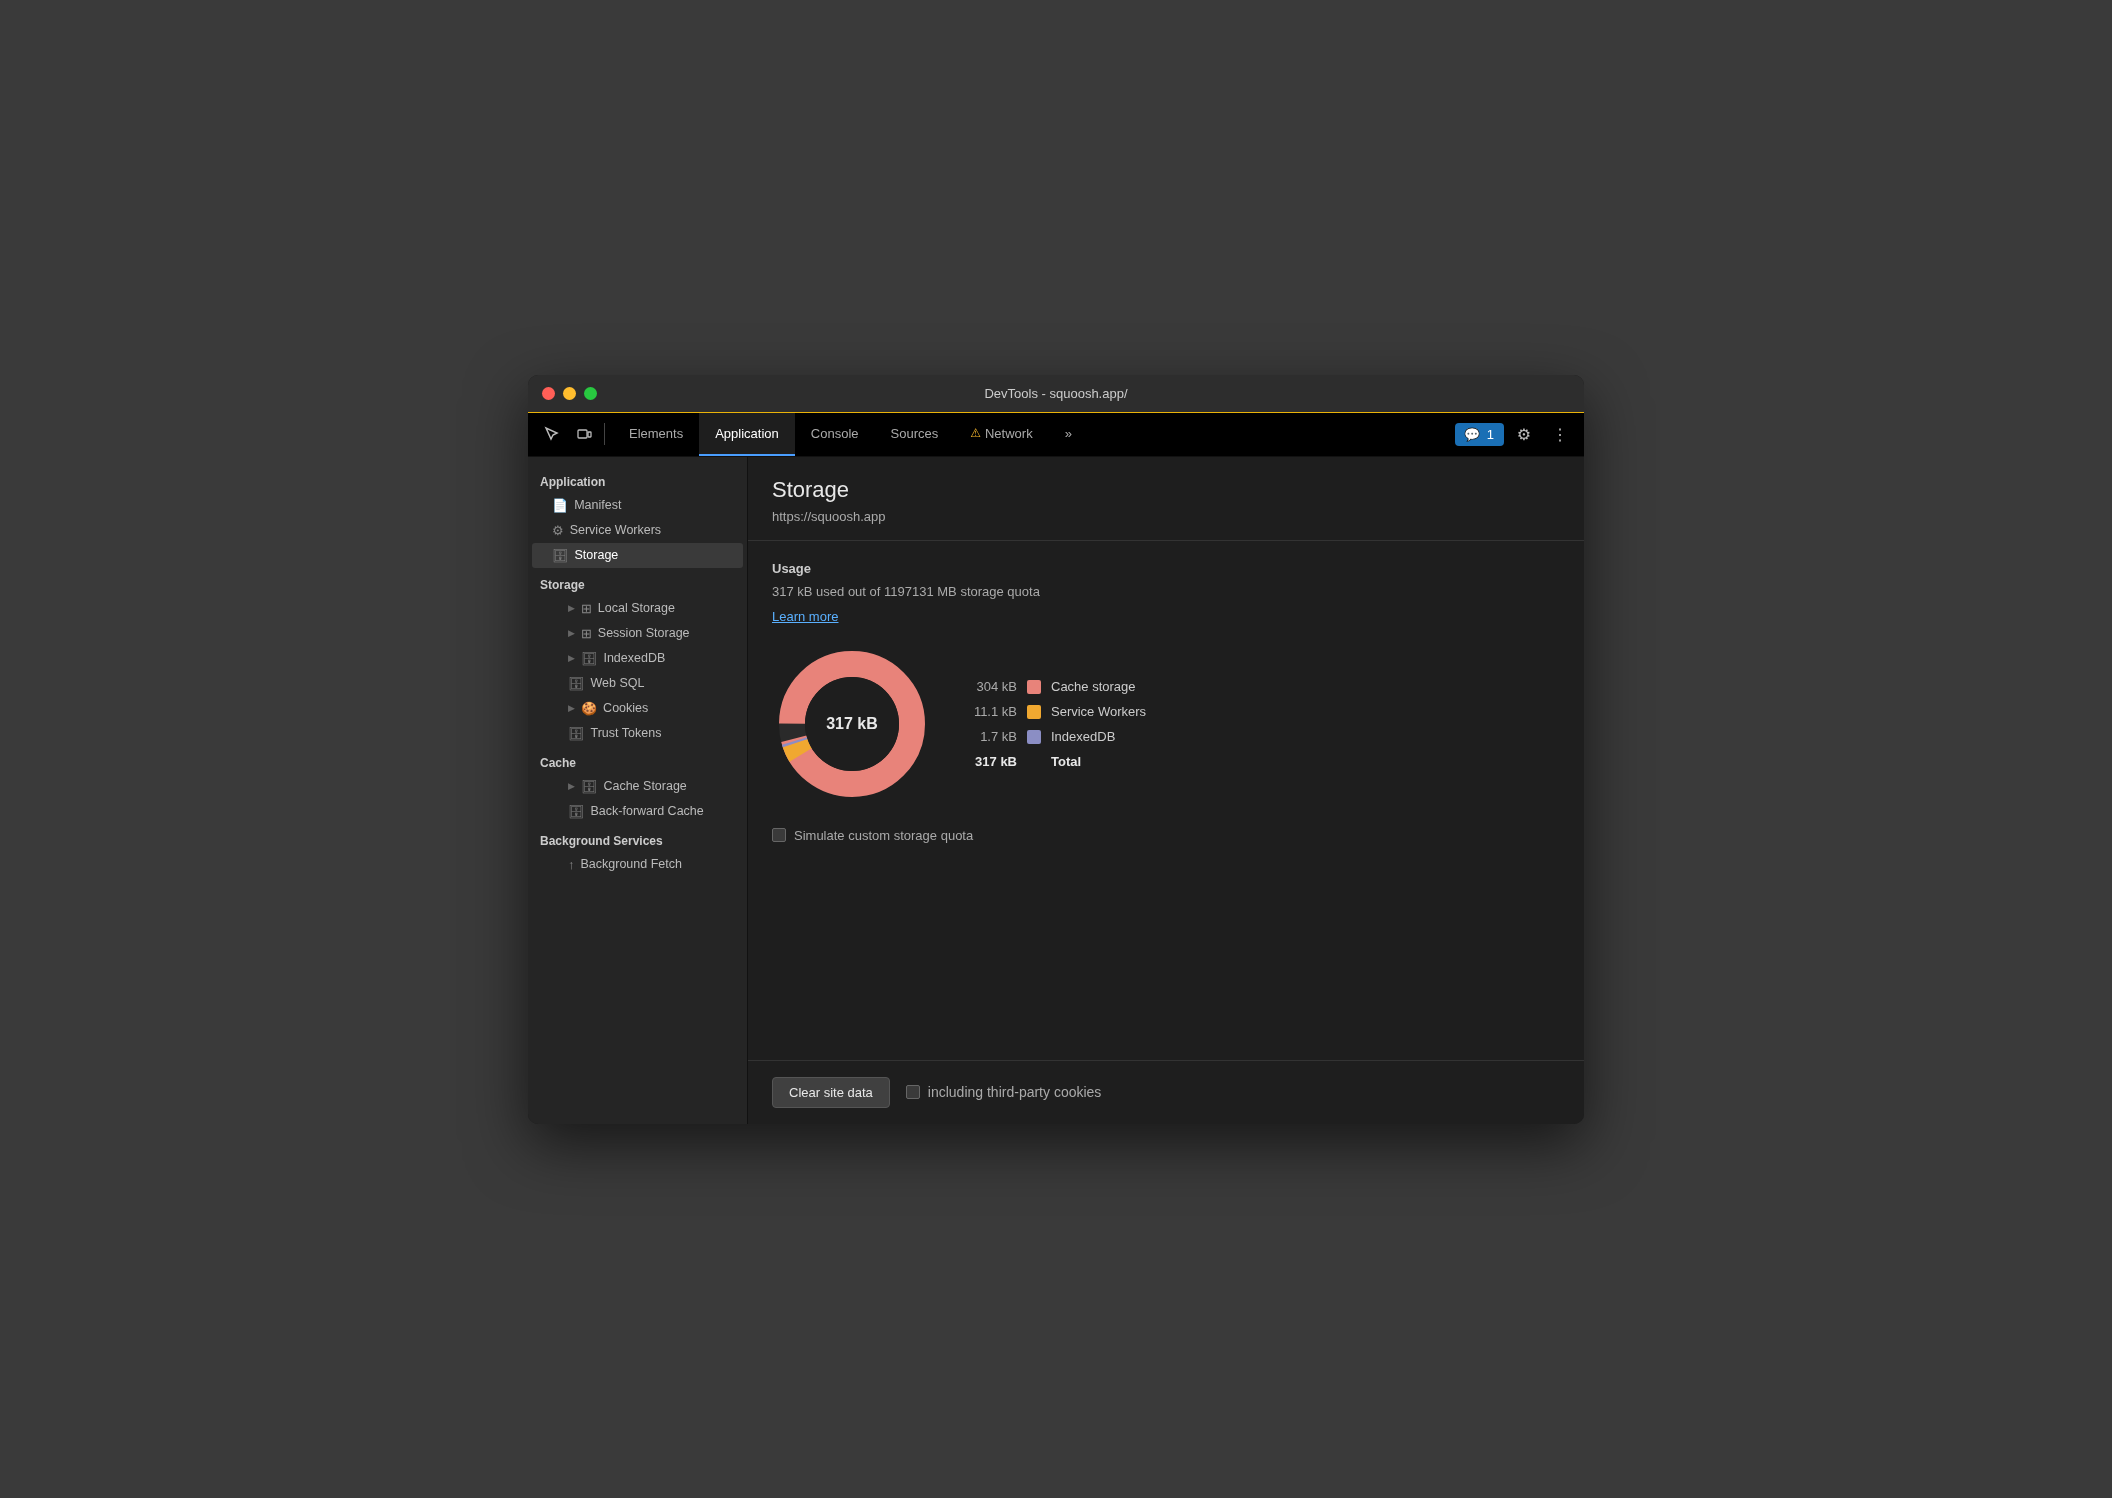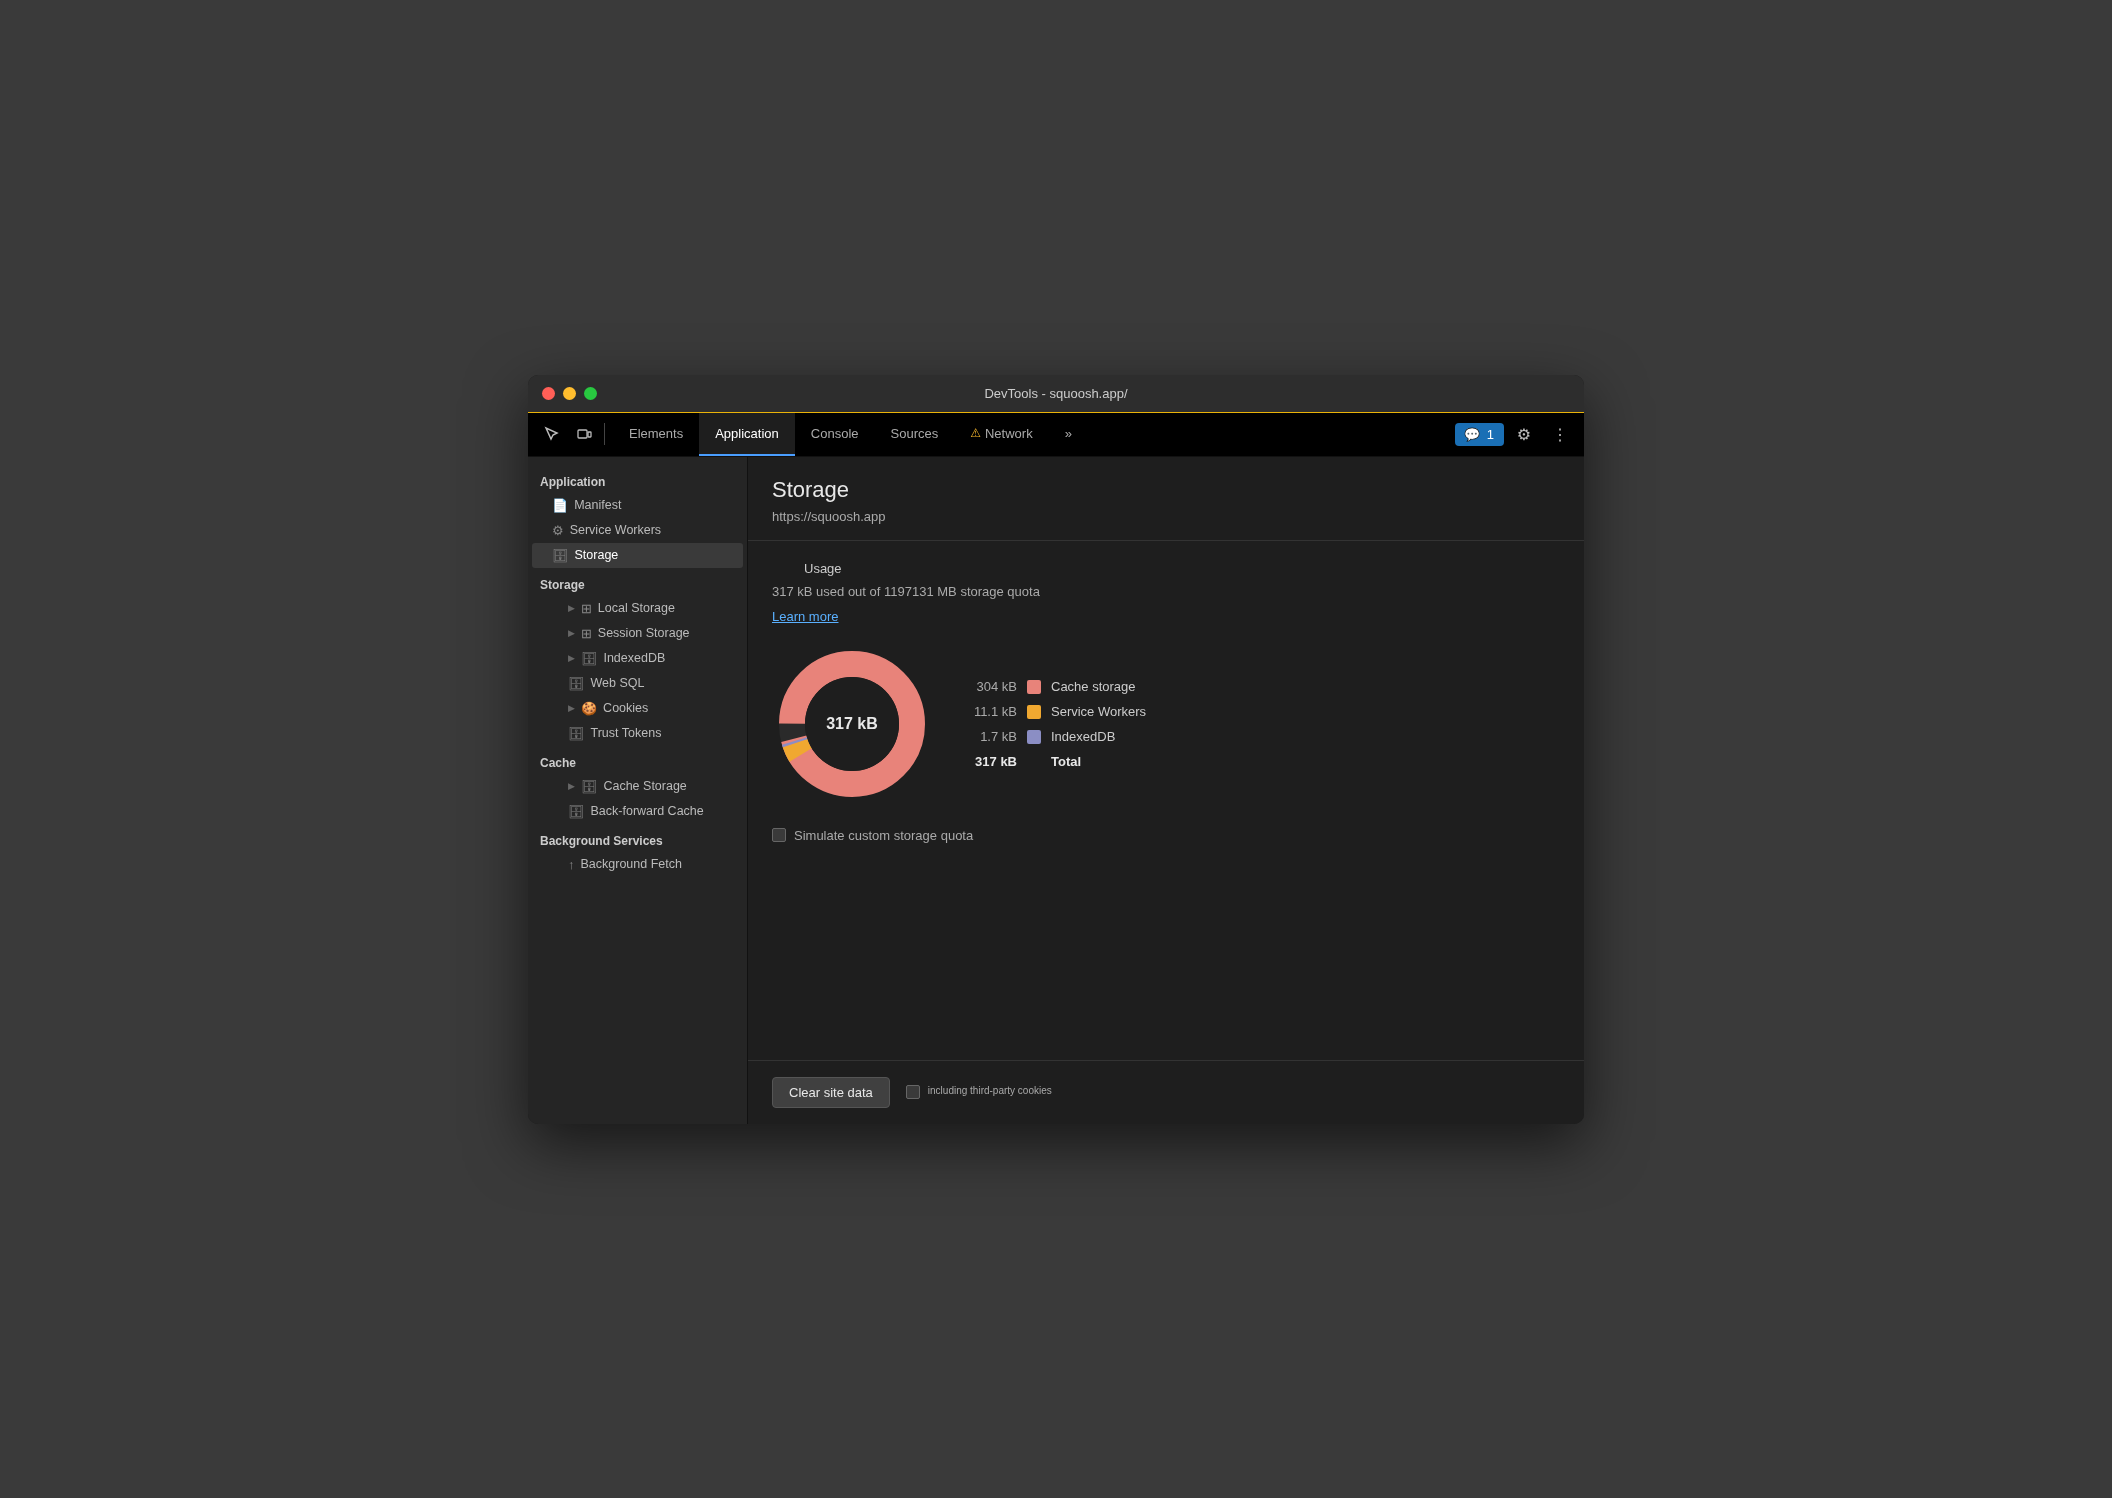--- a/index.html
+++ b/index.html
@@ -184,24 +184,23 @@
     .content-url {
       font-size: 13px;
       color: #aaa;
     }
     .content-body {
       padding: 20px 24px;
       flex: 1;
     }
     .usage-title {
       font-size: 13px;
-      font-weight: 400;
+      font-weight: 700;
       color: #ccc;
       margin-bottom: 8px;
-      margin-left: 32px;
     }
     .usage-text {
       font-size: 13px;
       color: #aaa;
       margin-bottom: 8px;
     }
     .learn-more {
       color: #5ab0ff;
       font-size: 13px;
       text-decoration: underline;
@@ -289,22 +288,23 @@
       color: #e8e8e8;
       border: 1px solid #555;
       border-radius: 4px;
       padding: 7px 16px;
       font-size: 13px;
       font-weight: 500;
       cursor: pointer;
     }
     .third-party-row {
       display: flex;
+      align-items: center;
       gap: 8px;
-      font-size: 10px;
+      font-size: 14px;
       color: #aaa;
     }
   </style>
 </head>
 <body>
 
 <div class="window">
 
   <div class="titlebar">
     <div class="titlebar-buttons">

